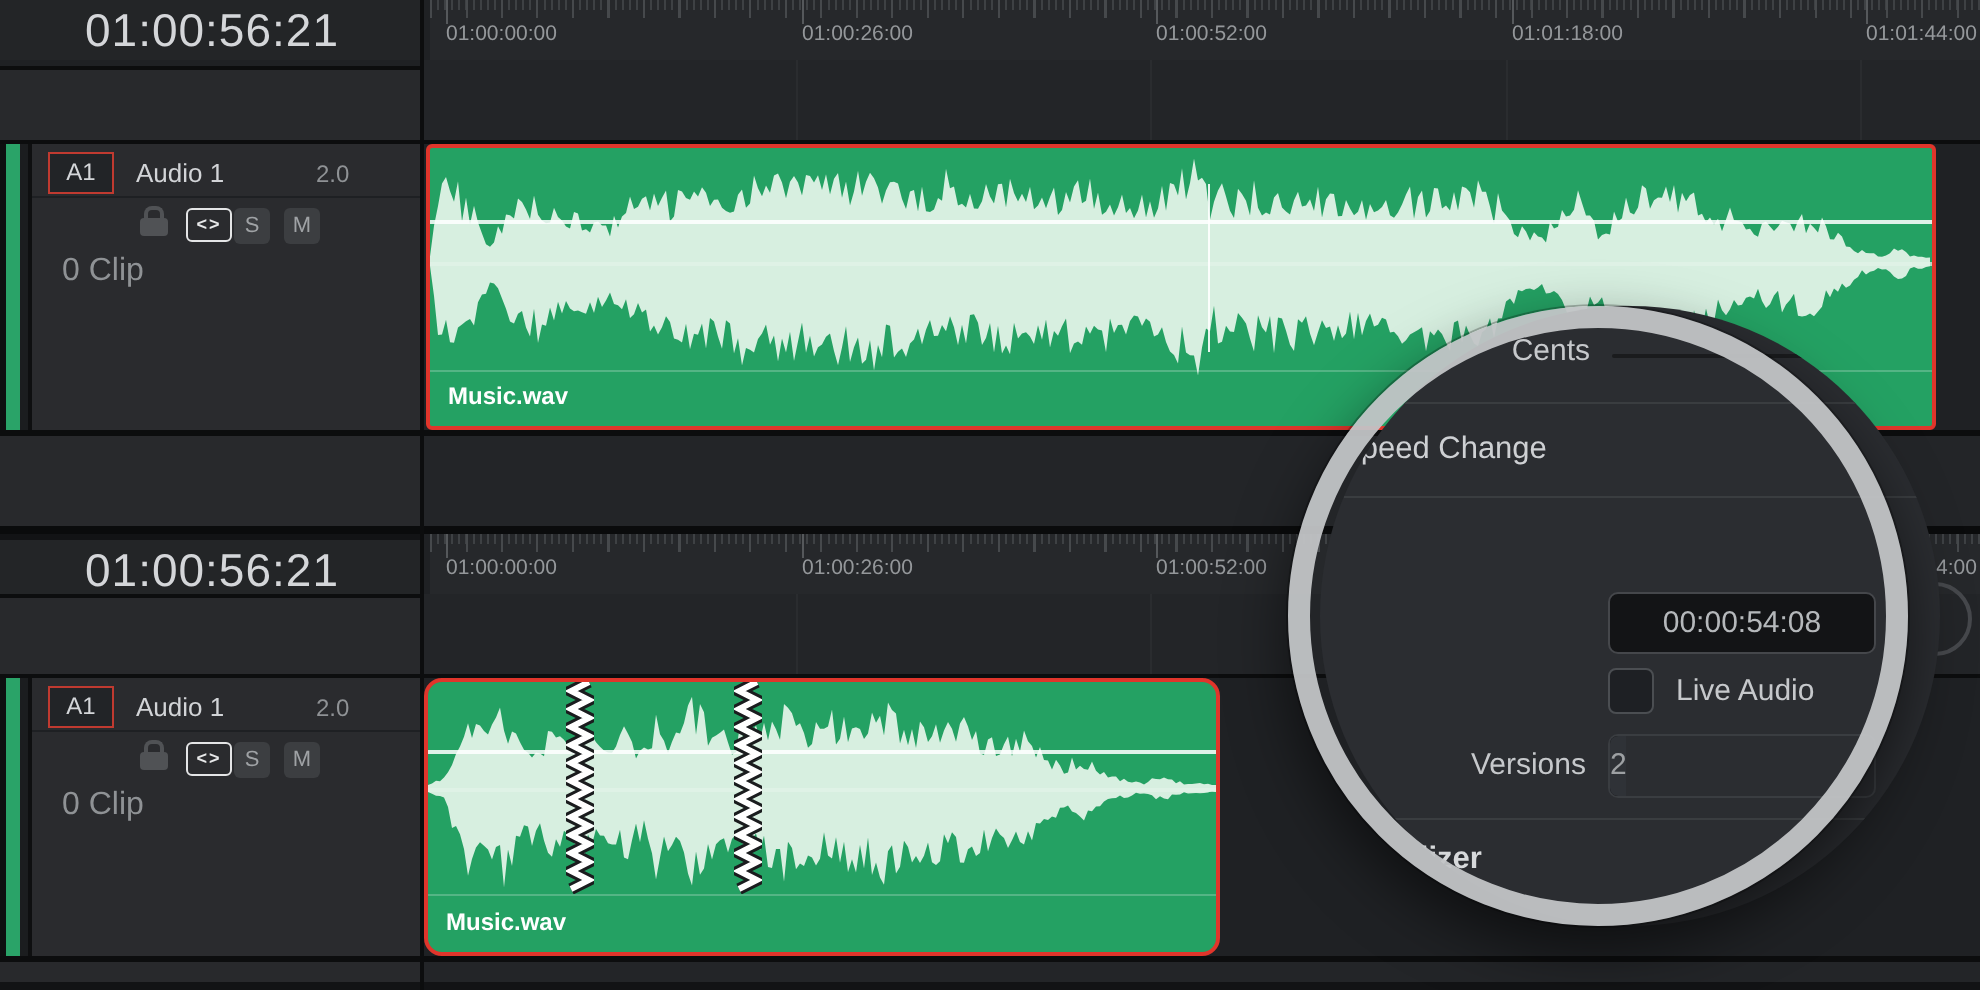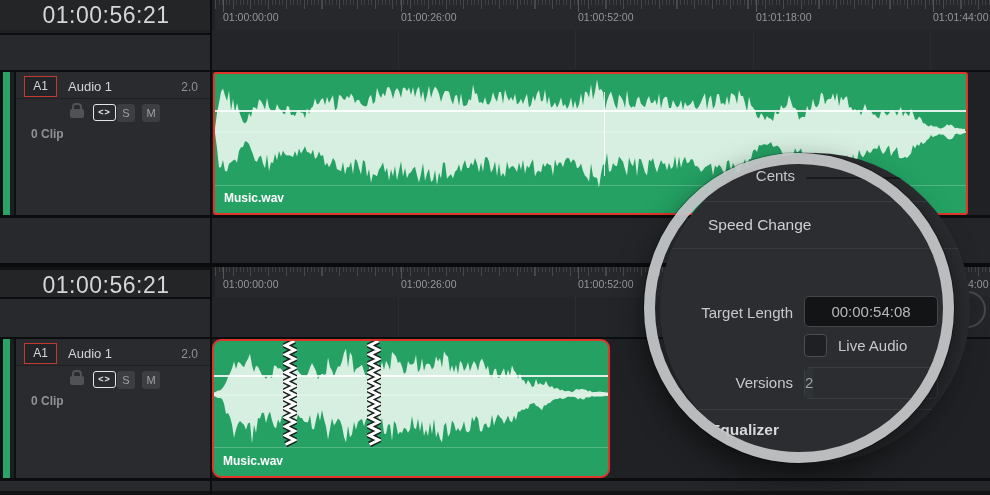--- a/index.html
+++ b/index.html
@@ -27,22 +27,22 @@
 
   
   .th-edge{left:0;width:3px;background:#0e0f10;}
   .th-green{left:3px;width:7px;background:#2aa368;}
   .th-dark{left:10px;width:6px;background:#1b1d1f;border-right:2px solid #0e0f10;}
   .th-bg{left:16px;width:196px;background:#2a2b2e;}
   .th-subline{left:16px;width:196px;height:1px;background:#1e2023;}
   .a1box{left:24px;width:33px;height:21px;border:1px solid #c03a30;background:#222427;
          color:#d4d6d9;font-size:12px;text-align:center;line-height:19px;}
   .tname{left:68px;font-size:13px;color:#d2d4d7;}
-  .tfmt{left:158px;width:40px;font-size:12px;color:#8f9295;text-align:right;}
-  .clipcount{left:31px;font-size:12px;color:#8f9295;font-weight:bold;}
+  .tfmt{left:158px;width:40px;font-size:12px;color:#8f9295;}
+  .clipcount{left:31px;font-size:16px;color:#8f9295;}
 
   .lock{width:14px;height:9px;background:#505255;border-radius:2px;}
   .lock::before{content:"";position:absolute;left:2px;top:-6px;width:6px;height:6px;
       border:2px solid #505255;border-bottom:none;border-radius:4px 4px 0 0;}
   .autosel{width:23px;height:17px;border:1.5px solid #e4e5e6;border-radius:3px;
       color:#e8e9ea;font-size:9px;text-align:center;line-height:14px;font-weight:bold;
       letter-spacing:1px;background:#2a2b2e;}
   .smbtn{width:18px;height:18px;background:#3c3e41;border-radius:3px;color:#9fa2a5;
       font-size:11px;text-align:center;line-height:18px;}
 
@@ -59,21 +59,21 @@
   
   .knob-behind{left:949px;top:291px;width:37px;height:37px;border:2px solid #46484c;
       border-radius:50%;background:transparent;z-index:5;}
   .mag{left:660px;top:153px;width:310px;height:310px;border-radius:50%;
       background:#2b2d31;overflow:hidden;z-index:6;color:#c6c8cb;font-size:15px;}
   .magring{left:644px;top:153px;width:310px;height:310px;border-radius:50%;
       border:11px solid rgba(194,196,198,.95);z-index:7;pointer-events:none;
       box-shadow:0 12px 30px rgba(0,0,0,.55), 0 0 0 1px rgba(0,0,0,.25);}
   .mag .divider{height:1px;background:#3a3d40;}
   .mag .rlab{text-align:right;}
-  .sectionhead{font-weight:bold;color:#d7d9db;font-size:15.5px;margin-left:38px;}
+  .sectionhead{font-weight:bold;color:#d7d9db;font-size:15.5px;}
   .tl-field{left:144px;top:143px;width:134px;height:31px;background:#131416;
       border:1px solid #45474b;border-radius:5px;color:#b5b8bb;text-align:center;
       line-height:29px;font-size:15px;}
   .cbox{left:144px;top:181px;width:23px;height:23px;background:#1e2024;
       border:1.5px solid #4b4e52;border-radius:4px;}
   .seg{left:144px;top:214px;width:134px;height:32px;border-radius:5px;overflow:hidden;
       border:1px solid #3a3d41;display:flex;position:absolute;}
   .seg>div{position:relative;flex:1;text-align:center;line-height:30px;font-size:15px;}
   .seg .sel{background:#131416;color:#eceeef;font-weight:bold;}
   .seg .unsel{background:#2f3237;color:#9da0a3;}
@@ -204,21 +204,20 @@
   <div style="left:210px;top:0;width:2px;height:495px;background:#0c0d0e;z-index:3"></div>
 
   <div class="knob-behind"></div>
 
   <div class="mag">
     <div class="rlab" style="left:35px;top:14px;width:100px">Cents</div>
     <div class="cents-slider"></div>
     <div class="divider" style="left:18px;top:48px;width:276px"></div>
     <div class="sectionhead" style="left:10px;top:63px;font-weight:normal;color:#ced0d3">Speed Change</div>
     <div class="divider" style="left:12px;top:95px;width:288px"></div>
-    <div class="rlab" style="left:14px;top:151px;width:119px">Target Length</div>
     <div class="tl-field">00:00:54:08</div>
     <div class="cbox"></div>
     <div style="left:178px;top:184px">Live Audio</div>
     <div class="rlab" style="left:14px;top:221px;width:119px">Versions</div>
     <div class="seg">
       <div class="sel">1</div>
       <div class="unsel">2</div>
     </div>
     <div class="divider" style="left:26px;top:256px;width:270px"></div>
     <div class="sectionhead" style="left:12px;top:268px">Equalizer</div>

